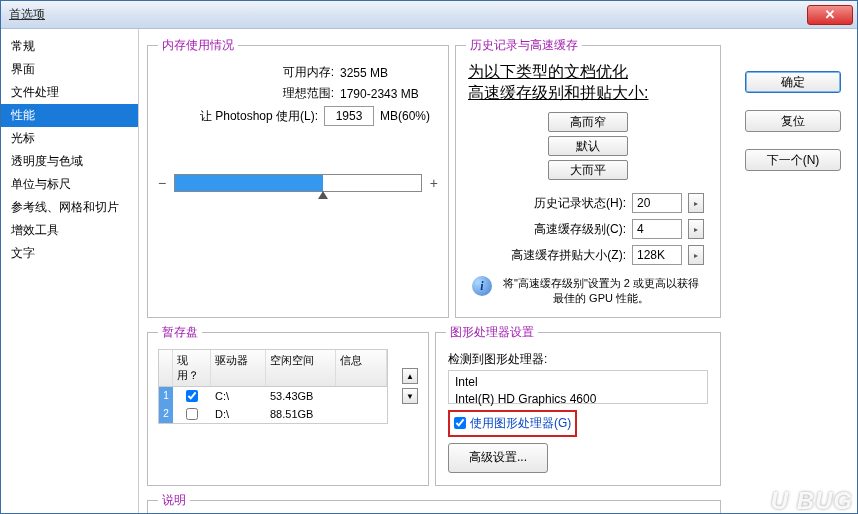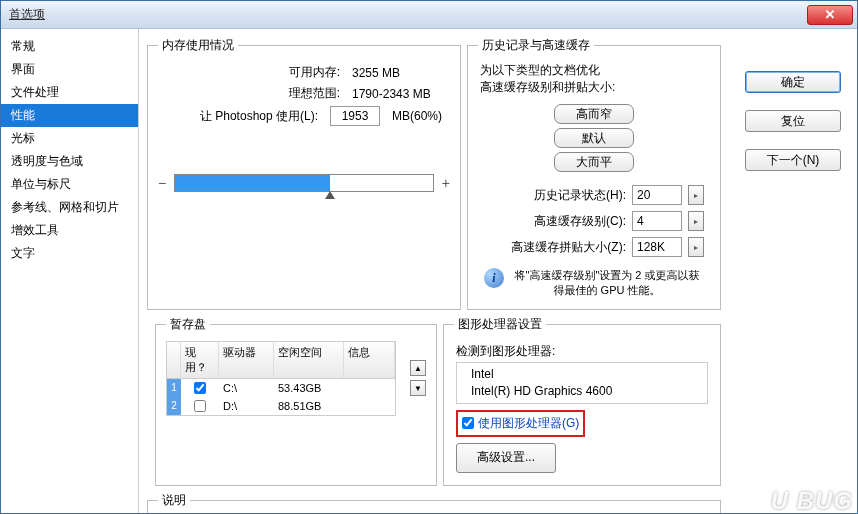--- a/index.html
+++ b/index.html
@@ -11,45 +11,45 @@
 .window-close { width: 46px; height: 20px; background: linear-gradient(to bottom, #f28f8b, #d9302e); border: 1px solid #a8201c; border-radius: 3px; display: flex; align-items: center; justify-content: center; color: #fff; font-weight: bold; cursor: pointer; font-size: 13px; }
 .content { display: flex; height: calc(100% - 28px); }
 .sidebar { width: 138px; border-right: 1px solid #ccc; background: #fff; padding-top: 6px; }
 .sidebar-item { padding: 3px 10px; cursor: pointer; white-space: nowrap; }
 .sidebar-item.selected { background: #1a7ad9; color: #fff; }
 .main { flex: 1; padding: 8px 8px 0 8px; overflow: hidden; position: relative; }
 .right-buttons { position: absolute; top: 42px; right: 16px; width: 96px; display: flex; flex-direction: column; gap: 17px; }
 .btn { height: 22px; background: linear-gradient(to bottom, #fdfdfd, #e8e8e8); border: 1px solid #8a8a8a; border-radius: 3px; cursor: pointer; display: flex; align-items: center; justify-content: center; font-size: 12px; }
 .btn.default { border: 1px solid #2a72c0; box-shadow: 0 0 0 1px #7ab7f0 inset; }
 fieldset { border: 1px solid #bcbcbc; padding: 8px 10px 10px 10px; margin-bottom: 6px; position: relative; }
-legend { padding: 0 4px; color: #000000; font-size: 12px; }
+legend { padding: 0 4px; color: #a21caf; font-size: 12px; }
 .panels { width: 574px; }
 .row1 { display: flex; gap: 6px; }
 .mem-panel { width: 282px; }
 .hist-panel { flex: 1; }
-.mem-line { display: flex; justify-content: flex-end; gap: 12px; padding: 2px 8px 2px 0; align-items: center; }
+.mem-line { display: flex; justify-content: flex-end; gap: 6px; padding: 2px 8px 2px 0; align-items: center; }
 .mem-label { text-align: right; width: 160px; }
 .mem-val { width: 90px; text-align: left; }
 .mem-input { width: 50px; height: 20px; border: 1px solid #999; padding: 0 8px; text-align: center; background: #fff; }
 .slider-row { display: flex; align-items: center; gap: 8px; margin-top: 46px; }
 .slider-minus, .slider-plus { font-size: 14px; color: #555; cursor: pointer; }
 .slider-track { flex: 1; height: 18px; border: 1px solid #888; position: relative; background: #fff; }
 .slider-fill { position: absolute; left: 0; top: 0; bottom: 0; width: 60%; background: #3498f0; }
 .slider-thumb { position: absolute; left: 60%; top: 100%; width: 0; height: 0; border-left: 5px solid transparent; border-right: 5px solid transparent; border-bottom: 8px solid #555; transform: translateX(-50%); }
-.hist-head { font-size: 12px; padding: 0 0 0 2px; }
+.hist-head { font-size: 16px; padding: 0 0 0 2px; text-decoration: underline; }
 .hist-btns { display: flex; flex-direction: column; align-items: center; gap: 4px; margin: 8px 0 10px 0; }
-.hist-btn { width: 80px; height: 20px; background: linear-gradient(to bottom, #fdfdfd, #e8e8e8); border: 1px solid #888; border-radius: 7px; cursor: pointer; display: flex; align-items: center; justify-content: center; }
+.hist-btn { width: 80px; height: 20px; background: linear-gradient(to bottom, #fdfdfd, #e8e8e8); border: 1px solid #888; border-radius: 2px; cursor: pointer; display: flex; align-items: center; justify-content: center; }
 .hist-row { display: flex; align-items: center; justify-content: flex-end; gap: 6px; padding: 3px 6px; }
 .hist-row-lbl { text-align: left; }
 .hist-input { width: 50px; height: 20px; border: 1px solid #999; padding: 0 4px; background: #fff; }
 .stepper-btn { width: 16px; height: 20px; border: 1px solid #888; background: linear-gradient(to bottom, #fdfdfd, #e6e6e6); cursor: pointer; display: flex; align-items: center; justify-content: center; font-size: 8px; color: #555; }
 .info-row { display: flex; align-items: flex-start; gap: 6px; margin-top: 8px; padding: 0 6px; }
 .info-icon { width: 20px; height: 20px; border-radius: 50%; background: radial-gradient(circle at 30% 30%, #b0d8ff, #4080d0); color: #003a80; font-weight: bold; font-style: italic; display: flex; align-items: center; justify-content: center; font-size: 12px; font-family: serif; flex-shrink: 0; }
 .info-txt { font-size: 11px; line-height: 1.4; text-align: center; flex: 1; }
-.row2 { display: flex; gap: 6px; margin-left: 8px; }
+.row2 { display: flex; gap: 6px; }
 .scratch-panel { width: 282px; }
 .gpu-panel { flex: 1; }
 .scratch-body { display: flex; gap: 14px; }
 .scratch-table { flex: 1; border: 1px solid #ccc; }
 .table-head { display: flex; background: linear-gradient(to bottom, #fdfdfd, #e9e9e9); border-bottom: 1px solid #ccc; }
 .th { padding: 3px 4px; border-right: 1px solid #ddd; font-size: 11px; }
 .th-active { width: 38px; }
 .th-drive { width: 55px; }
 .th-space { width: 70px; }
 .th-info { flex: 1; }
@@ -58,21 +58,21 @@
 .row-num { width: 14px; background: #5aa0e8; color: #fff; text-align: center; font-size: 10px; height: 100%; display: flex; align-items: center; justify-content: center; }
 .td { padding: 0 4px; font-size: 11px; }
 .td-active { width: 38px; display: flex; justify-content: center; }
 .td-drive { width: 55px; }
 .td-space { width: 70px; }
 .chk { width: 12px; height: 12px; }
 .scratch-arrows { display: flex; flex-direction: column; justify-content: center; gap: 4px; }
 .arrow-btn { width: 16px; height: 16px; border: 1px solid #888; background: linear-gradient(to bottom, #fdfdfd, #e6e6e6); cursor: pointer; display: flex; align-items: center; justify-content: center; font-size: 8px; }
 .gpu-body { padding: 2px 2px; }
 .gpu-lbl { margin-bottom: 2px; }
-.gpu-box { border: 1px solid #ccc; padding: 3px 14px; height: 42px; font-size: 11px; line-height: 1.4; margin-bottom: 6px; }
+.gpu-box { border: 1px solid #ccc; padding: 3px 6px; height: 34px; font-size: 11px; line-height: 1.4; margin-bottom: 6px; }
 .gpu-chk-row { border: 2px solid #d02020; padding: 3px 4px; display: inline-flex; align-items: center; gap: 4px; margin-bottom: 6px; }
 .gpu-chk-row label { color: #0645c4; }
 .adv-btn { width: 100px; height: 30px; background: linear-gradient(to bottom, #fdfdfd, #e8e8e8); border: 1px solid #888; border-radius: 3px; cursor: pointer; display: flex; align-items: center; justify-content: center; font-size: 12px; }
 .desc-panel { width: 574px; }
 .watermark { position: absolute; bottom: -2px; right: 4px; font-size: 24px; font-weight: bold; font-style: italic; letter-spacing: 1px; color: rgba(255,255,255,0.9); text-shadow: 0 0 3px rgba(0,0,0,0.4); pointer-events: none; }
 </style>
 </head>
 <body>
 
 <div class="window">

